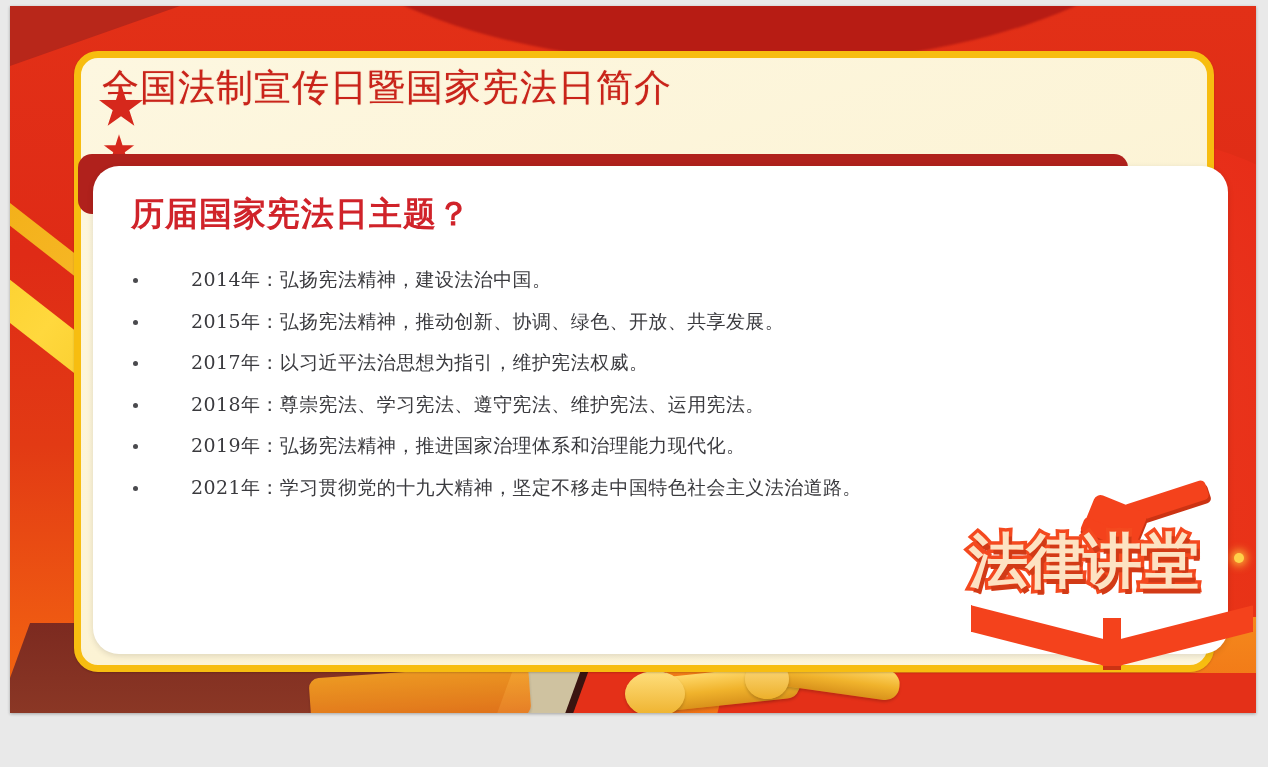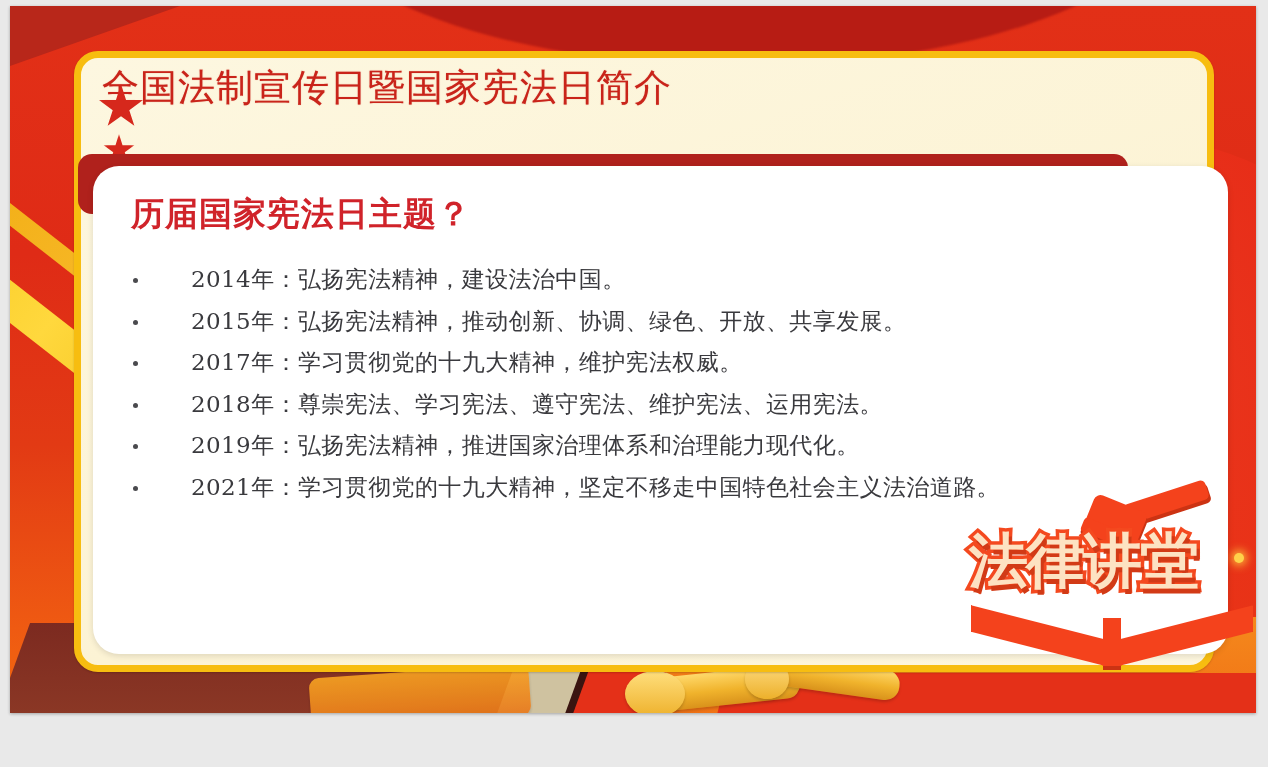--- a/index.html
+++ b/index.html
@@ -158,21 +158,21 @@
   }
   .bullet-list{
     position:absolute;left:30px;top:98px;width:1020px;
     list-style:none;margin:0;padding:0;
   }
   .bullet-list li{
     position:relative;
     padding-left:68px;
     margin:0 0 10.5px 0;
     font-family:"DejaVu Serif","Liberation Serif",serif;
-    font-size:23px;color:#3a3a3e;line-height:31px;
+    font-size:19px;color:#3a3a3e;line-height:31px;
     letter-spacing:.4px;white-space:nowrap;
   }
   .bullet-list li::before{
     content:"";position:absolute;left:10px;top:14px;
     width:5px;height:5px;border-radius:50%;background:#4a4a4e;
   }
   
   .law-logo{
     position:absolute;left:868px;top:318px;width:300px;height:185px;
   }
@@ -256,21 +256,21 @@
     <div class="star star-2"></div>
 
     <div class="accent-bar"></div>
 
     <div class="card">
       <div class="card-heading">历届国家宪法日主题？</div>
 
       <ul class="bullet-list">
         <li>2014年：弘扬宪法精神，建设法治中国。</li>
         <li>2015年：弘扬宪法精神，推动创新、协调、绿色、开放、共享发展。</li>
-        <li>2017年：学习贯彻党的十九大精神，维护宪法权威。</li>
+        <li>2017年：以习近平法治思想为指引，维护宪法权威。</li>
         <li>2018年：尊崇宪法、学习宪法、遵守宪法、维护宪法、运用宪法。</li>
         <li>2019年：弘扬宪法精神，推进国家治理体系和治理能力现代化。</li>
         <li>2021年：学习贯彻党的十九大精神，坚定不移走中国特色社会主义法治道路。</li>
       </ul>
 
       <div class="law-logo">
         <div class="logo-gavel">
           <div class="gv-handle"></div>
           <div class="gv-head"></div>
           <div class="gv-tail"></div>

